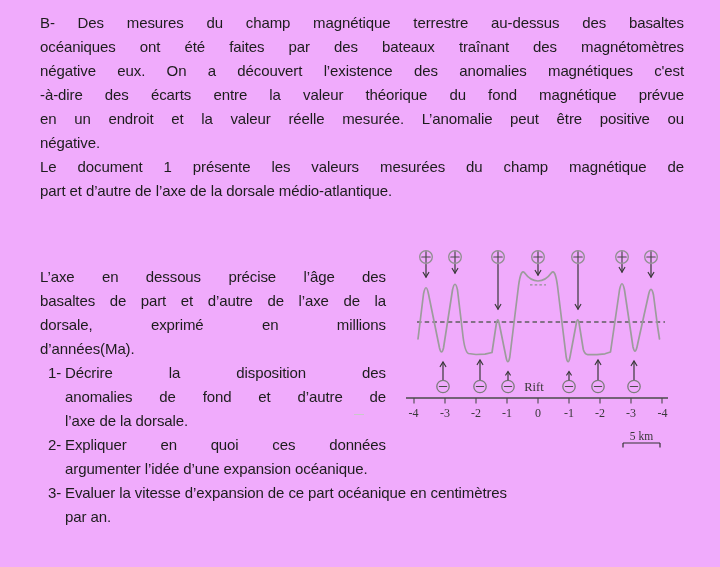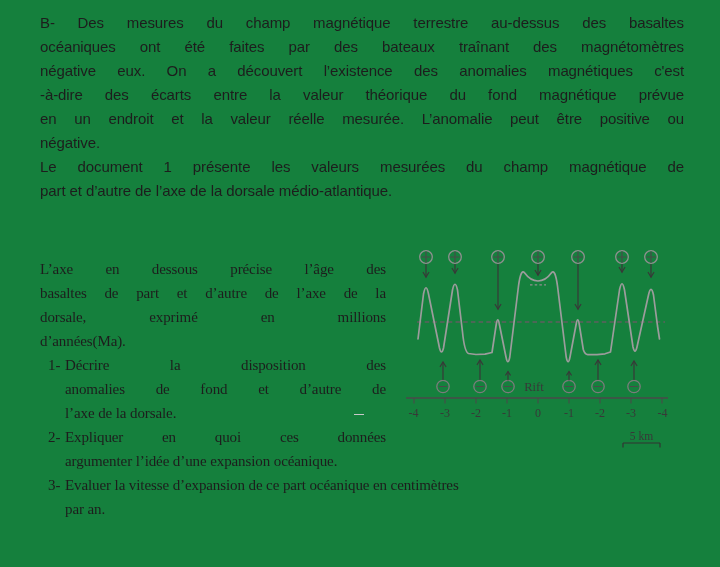--- a/index.html
+++ b/index.html
@@ -1,26 +1,26 @@
 <!DOCTYPE html>
 <html><head>
 <meta charset="utf-8">
 <style>
   html,body{margin:0;padding:0;}
   body{
     width:720px;height:567px;background:#ffffff;
     font-family:"Liberation Sans", sans-serif;
     -webkit-font-smoothing:antialiased;
   }
-  .page{position:relative;width:720px;height:567px;overflow:hidden;background:#15803d;}
+  .page{position:relative;width:720px;height:567px;overflow:hidden;background:#f0abfc;}
   .textblock{
     position:absolute;color:#1d1d1d;font-size:15px;line-height:24px;letter-spacing:-0.1px;
   }
   .intro{left:40px;top:11px;width:644px;}
-  .leftcol{left:40px;top:257px;width:346px;font-family:Liberation Serif, serif;}
+  .leftcol{left:40px;top:265px;width:346px;}
   .line{position:relative;height:24px;}
   .j{text-align:justify;text-align-last:justify;}
   .li{padding-left:25px;}
   .marker{position:absolute;left:8px;top:0;}
   .ov{white-space:nowrap;}
   .diagram{position:absolute;left:394px;top:236px;width:326px;height:218px;}
   .diagram text{font-family:"Liberation Serif", serif;fill:#383838;}
   .artifact{position:absolute;left:354px;top:414px;width:10px;height:1px;background:#c9c9c9;}
 </style>
 </head>

